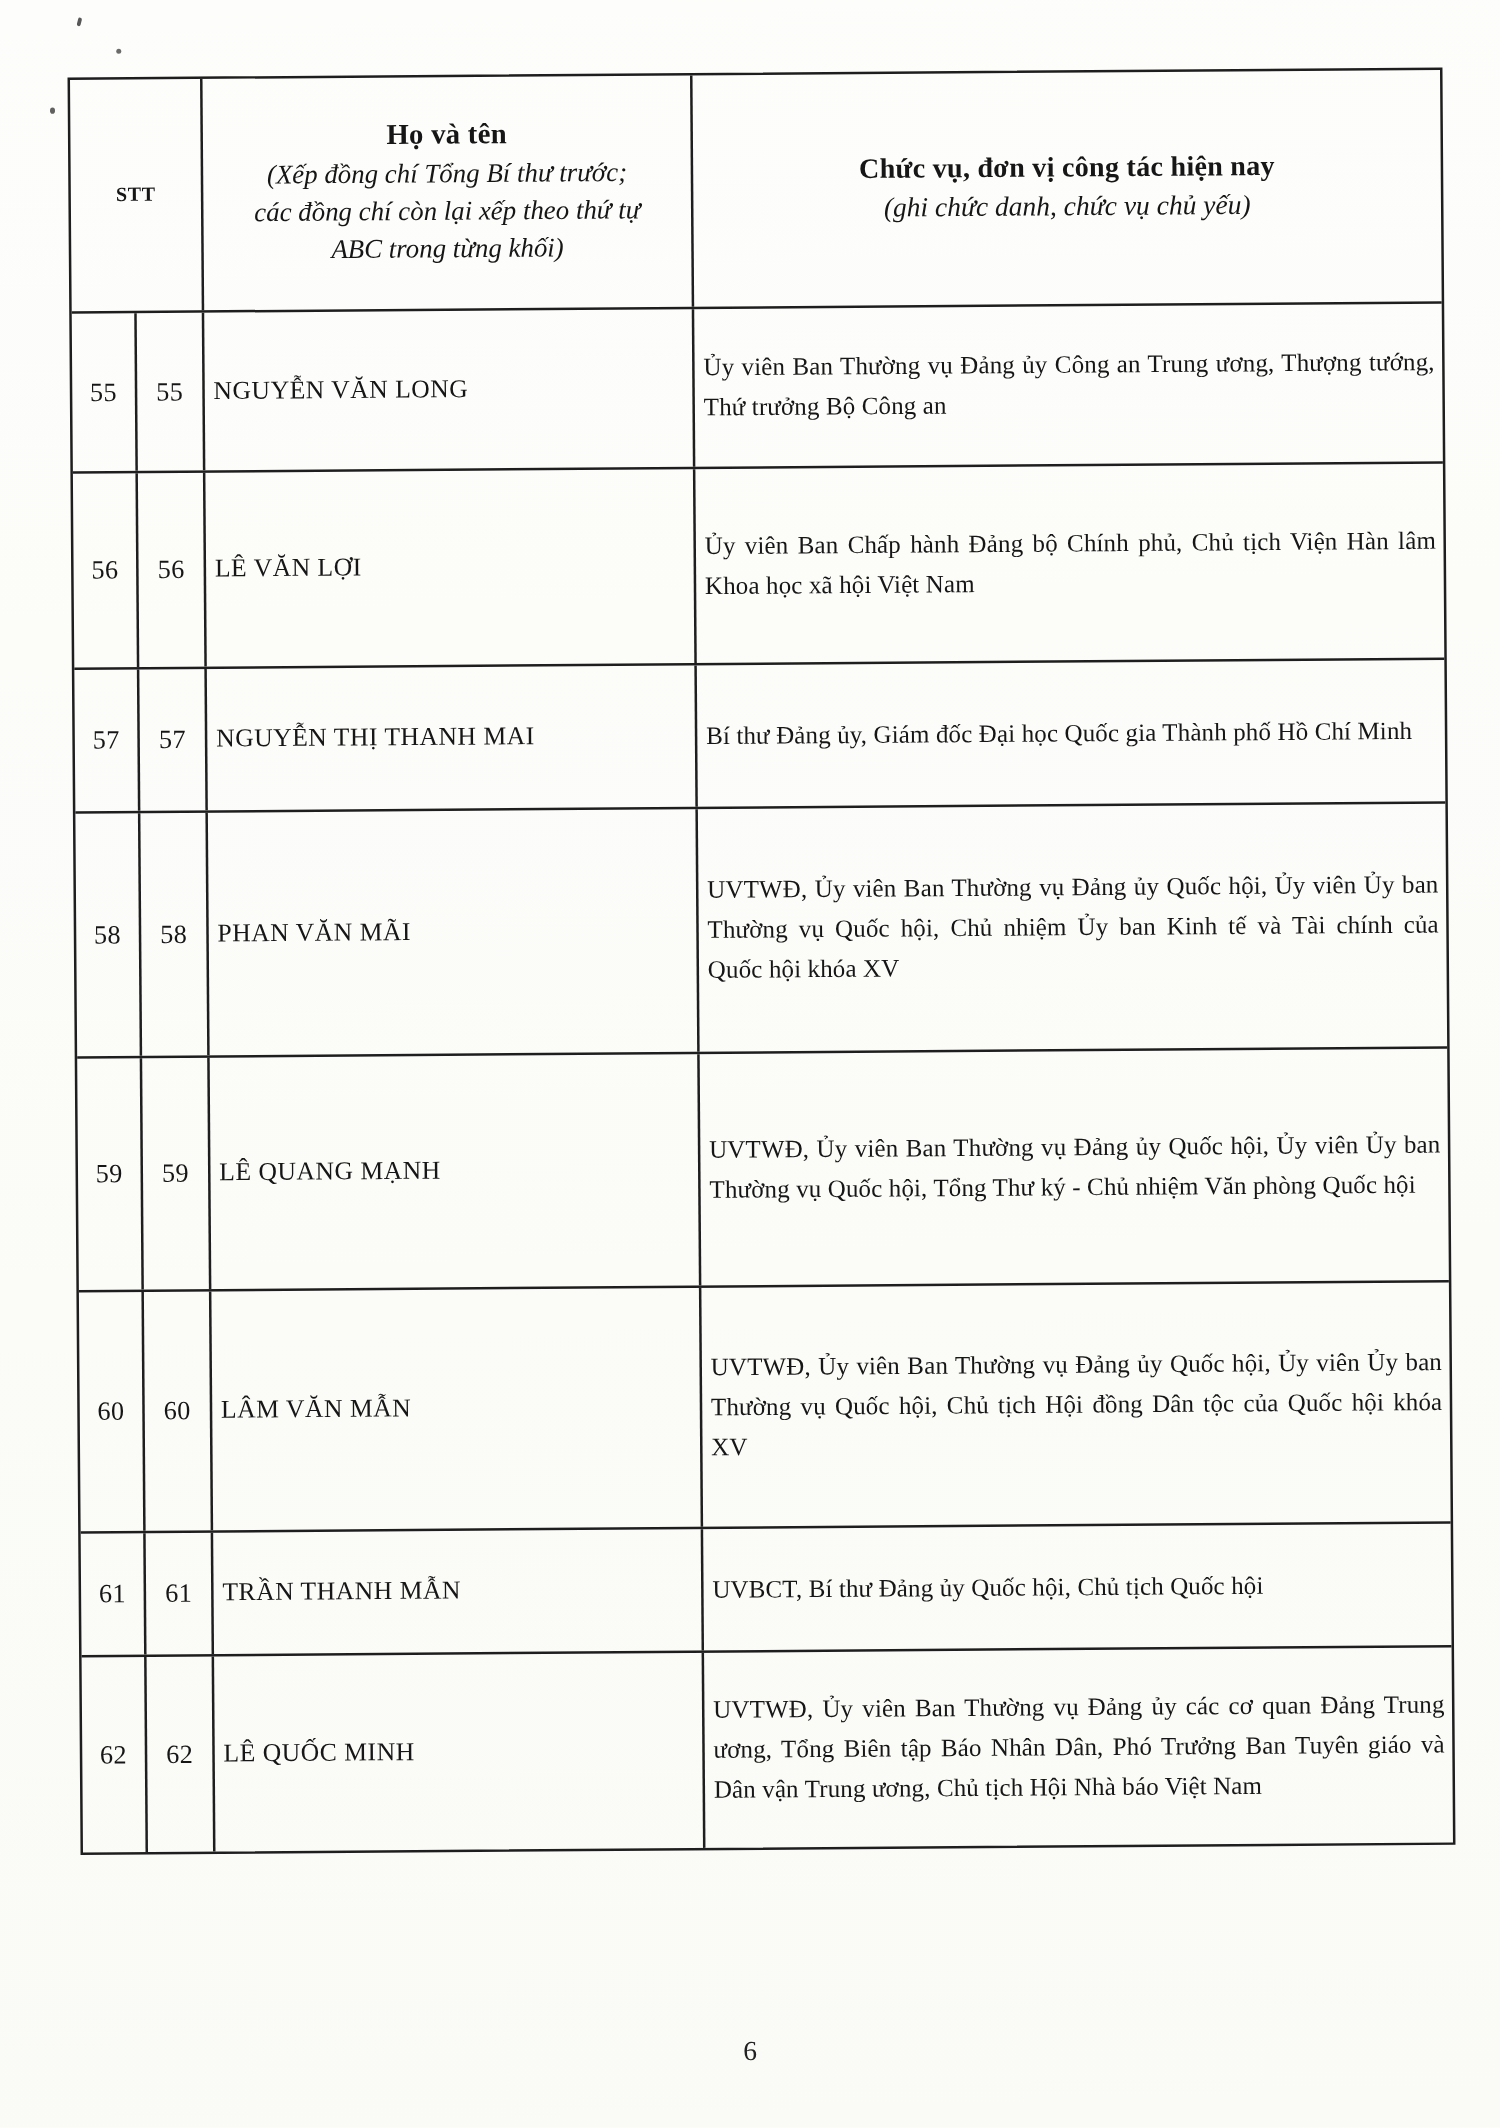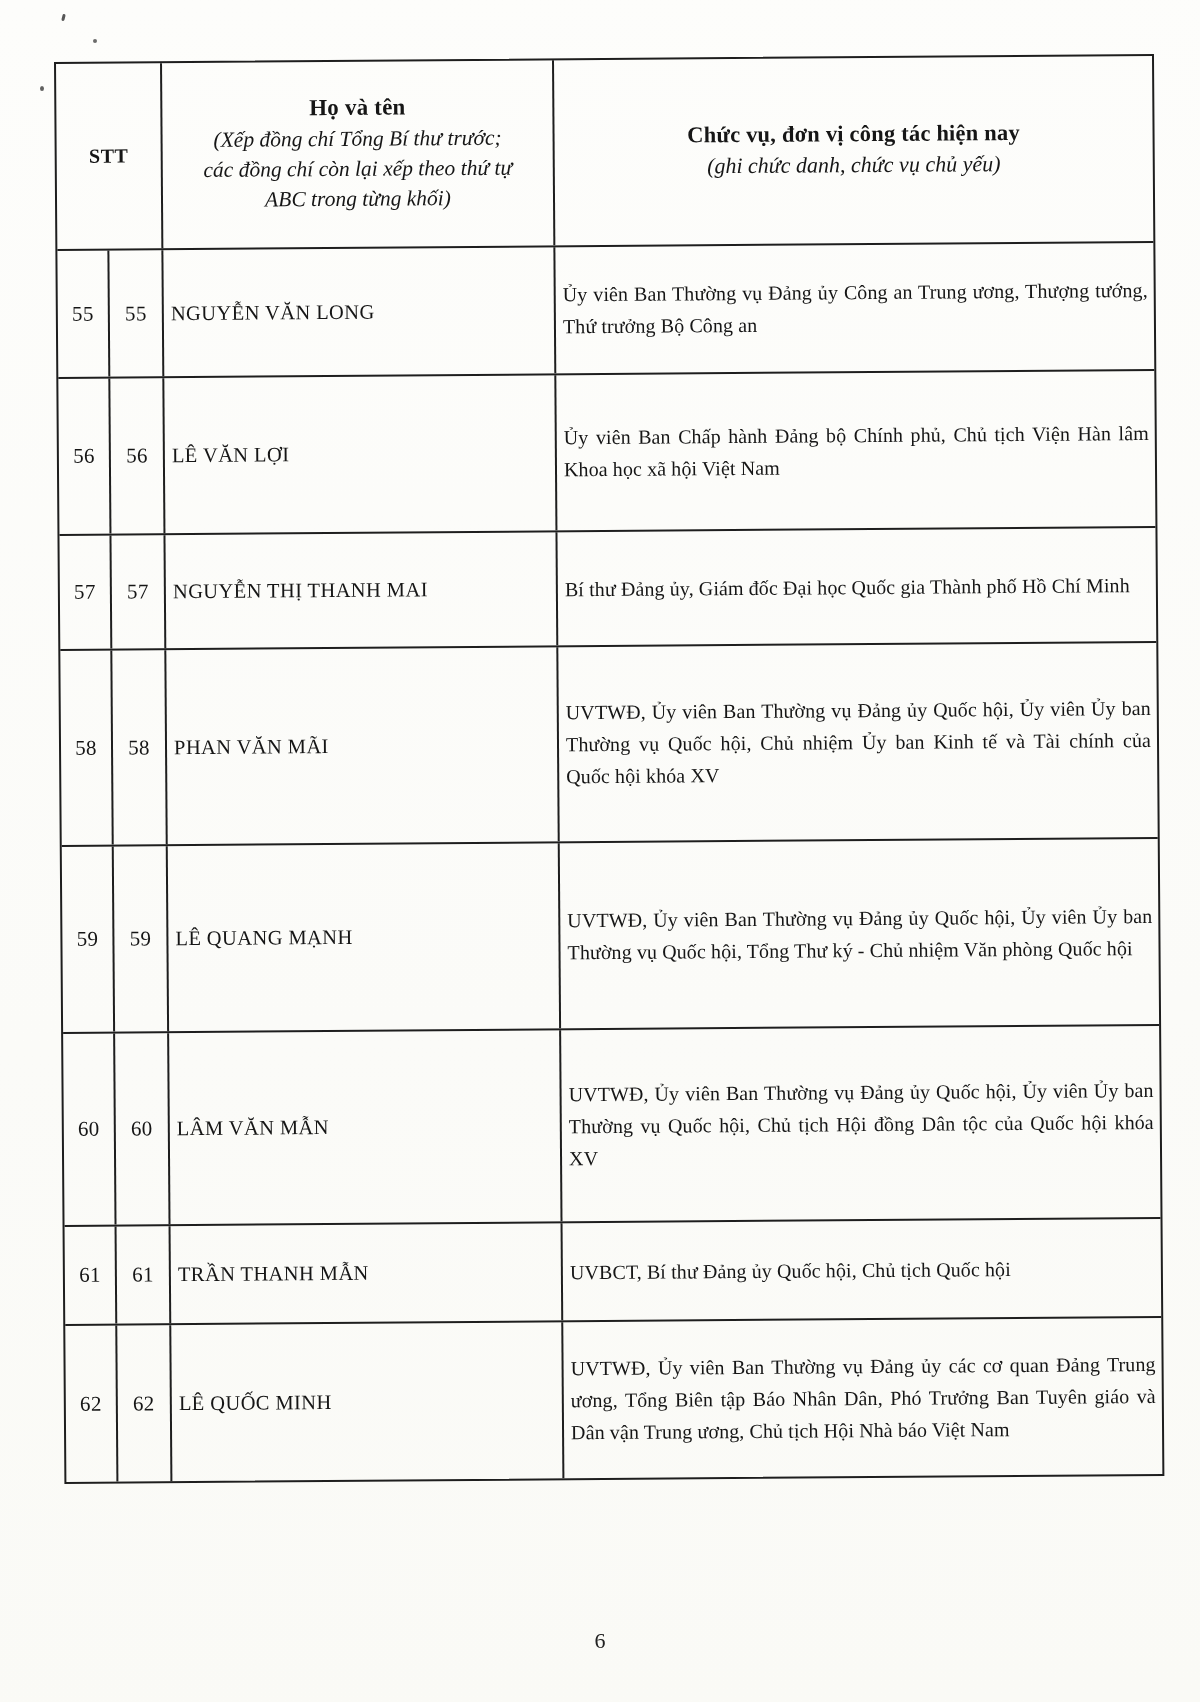--- a/index.html
+++ b/index.html
@@ -34,21 +34,21 @@
   .h-pos{flex:1;}
 
   
   .cellnum{display:grid;align-content:center;text-align:center;font-size:21px;letter-spacing:.3px;}
   .cellname{display:grid;align-content:center;text-align:left;padding:0 6px 0 7px;font-size:20.5px;letter-spacing:.4px;white-space:nowrap;}
   .cellpos{display:grid;align-content:center;text-align:justify;padding:2px 6px 2px 7px;font-size:20px;line-height:32px;letter-spacing:.1px;}
 
   .hcell{display:grid;align-content:center;text-align:center;row-gap:3px;padding:0 10px;}
   .h-title{font-weight:bold;font-size:23px;letter-spacing:.2px;}
   .h-sub{font-style:italic;font-size:21.5px;line-height:30px;white-space:pre-line;}
-  .h-stt .h-title{font-size:20px;letter-spacing:.5px;}
+  .h-stt .h-title{font-size:16px;letter-spacing:.5px;}
   .h-pos .h-title{font-size:22.5px;}
   .h-pos .h-sub{font-size:22px;}
 
   
   .pageno{position:absolute;left:0;top:1628px;width:1200px;text-align:center;font-size:22px;color:#222;}
 
   
   .mark{position:absolute;background:#3a3a3a;border-radius:50%;}
   .mark-tick{left:62px;top:14px;width:3px;height:7px;border-radius:2px;transform:rotate(14deg);opacity:.85;}
   .mark-dot1{left:93px;top:39px;width:4px;height:4px;opacity:.75;}

